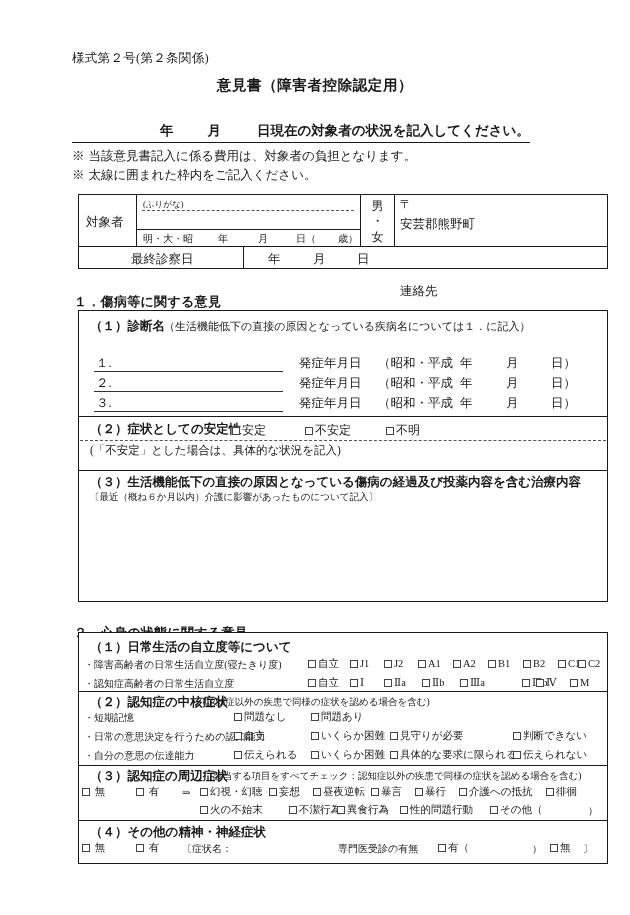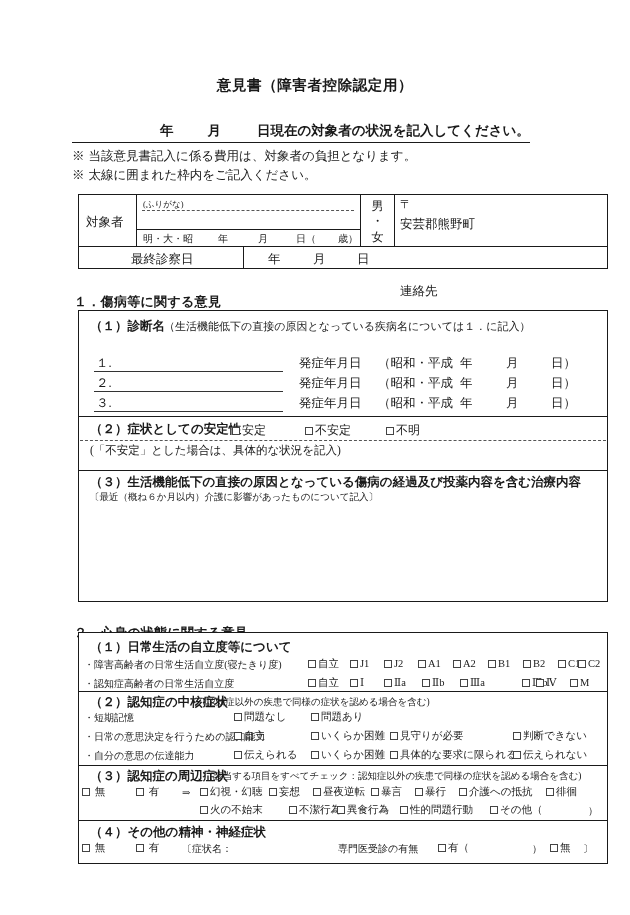--- a/index.html
+++ b/index.html
@@ -141,20 +141,21 @@
     font-size: 12px;
     line-height: 1.28;
     white-space: nowrap;
   }
 </style>
 </head>
 <body>
 
 <div class="page">
 
+  <div class="form-no">様式第２号(第２条関係)</div>
 
   <div class="doc-title">意見書（障害者控除認定用）</div>
 
   <div class="date-line">
     <span class="blank-y"></span><span>年</span><span class="blank-m"></span><span>月</span><span class="blank-d"></span><span>日現在の対象者の状況を記入してください。</span>
   </div>
 
   <div class="note n1">
     <span class="mark">※</span><span>当該意見書記入に係る費用は、対象者の負担となります。</span>
   </div>

